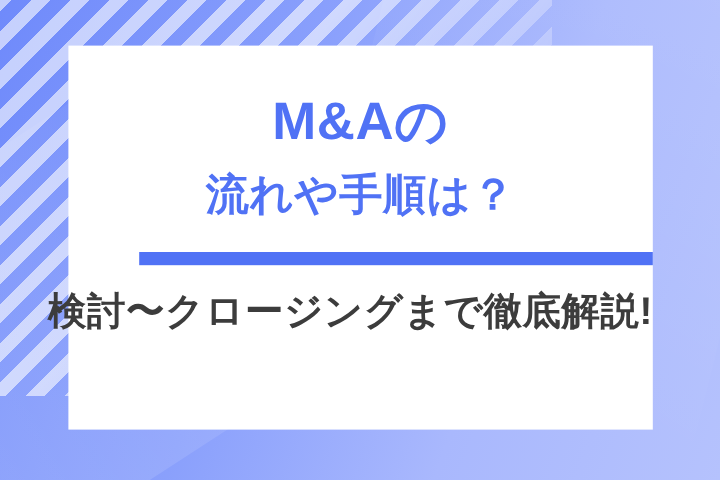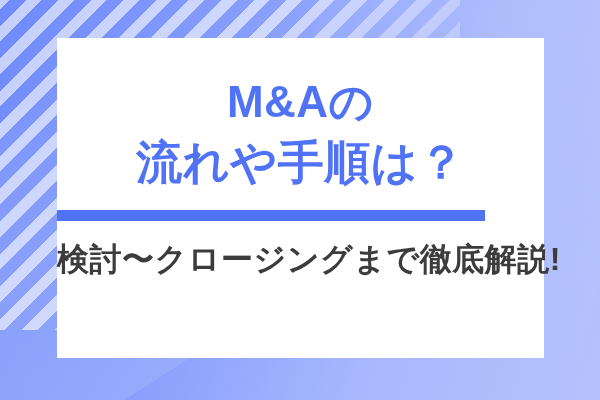--- a/index.html
+++ b/index.html
@@ -69,41 +69,41 @@
   #card {
     position: absolute;
     left: 57px;
     top: 38px;
     width: 487px;
     height: 320px;
     background: #ffffff;
     box-sizing: border-box;
     display: flex;
     flex-direction: column;
-    align-items: flex-start;
+    align-items: flex-end;
     justify-content: flex-start;
   }
 
   #title-block {
     width: 100%;
     text-align: center;
     margin-top: 34px;
   }
 
   .title-line {
     color: #5072f5;
     font-weight: bold;
     font-size: 44px;
     line-height: 60px;
     letter-spacing: 0.5px;
     white-space: nowrap;
   }
 
   #title-line-2 {
-    font-size: 46px;
+    font-size: 36px;
   }
 
   #divider {
     width: 428px;
     height: 11px;
     background: #5072f5;
     margin-top: 18px;
   }
 
   #subtitle {

